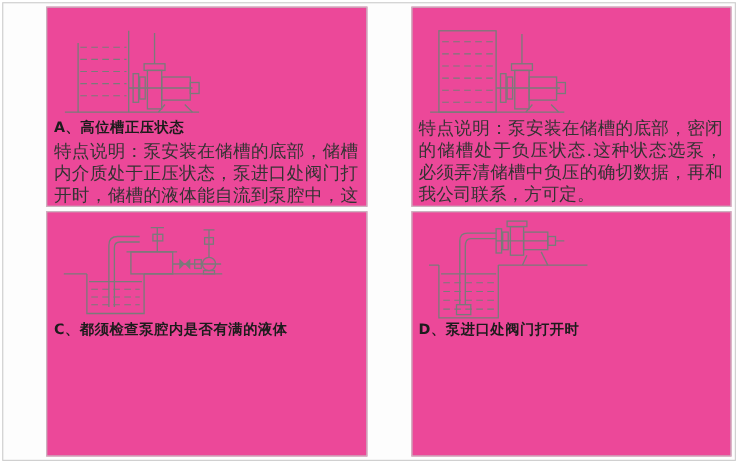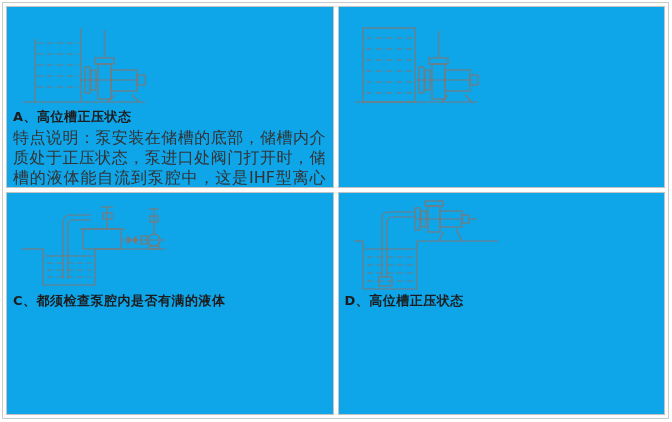--- a/index.html
+++ b/index.html
@@ -2,22 +2,22 @@
 <html><head>
 <meta charset="utf-8">
 <style>
   * { margin:0; padding:0; box-sizing:border-box; }
   html,body { width:672px; height:422px; background:#ffffff;
               font-family:"DejaVu Sans","Liberation Sans",sans-serif; }
   .outer { position:absolute; left:2px; top:2px; width:667px; height:417px;
            border:1px solid #cbcbcb; background:#fdfdfd; padding:3px; }
   .grid { display:grid; width:100%; height:100%;
           grid-template-columns:1fr 1fr; grid-template-rows:182px 1fr; gap:4px; }
-  .cell { border:1px solid #c3c3c3; background:#0ea5e9; overflow:hidden;
-          padding:4px 7px 2px 6px; }
+  .cell { border:1px solid #c3c3c3; background:#ec4899; overflow:hidden;
+          padding:4px 7px 2px 6px;margin-left:36px; }
   .fig  { height:96px; padding:4px 0 0 6px; }
   .cell.row2 .fig { height:94px; padding-top:2px; }
   .fig svg { display:block; }
   .sec-title { font-size:13px; font-weight:bold; color:#1c1c1c;
                line-height:18px; margin:1px 0 2px 0; letter-spacing:0.5px; }
   .sec-desc  { font-size:16px; color:#333333; line-height:20px;
                text-align:justify; }
   svg line, svg path, svg rect, svg circle { stroke:#7a7a7a; fill:none; stroke-width:1.2; }
   svg .dash { stroke-dasharray:6 4; stroke-width:1; }
   svg .fill { fill:#7a7a7a; stroke:none; }
@@ -69,20 +69,21 @@
           <rect x="68" y="52" width="5" height="26"></rect>
           <rect x="74" y="55" width="5" height="20"></rect>
           <rect x="81" y="49" width="13" height="35"></rect>
           <rect x="78" y="43" width="19" height="6"></rect>
           <line x1="87.5" y1="16" x2="87.5" y2="43"></line>
           <rect x="94" y="55" width="25" height="21"></rect>
           <rect x="119" y="60" width="8" height="10"></rect>
           <path d="M97 80 L91 87 M114 80 L121 87"></path>
         </svg>
       </div>
+      <div class="sec-desc">特点说明：泵安装在储槽的底部，密闭的储槽处于负压状态.这种状态选泵，必须弄清储槽中负压的确切数据，再和我公司联系，方可定。</div>
     </div>
 
     <div class="cell row2">
       <div class="fig">
         <svg width="150" height="92" viewBox="0 0 150 92">
           <line x1="3" y1="50" x2="24" y2="50"></line>
           <path d="M24 50 V86 H76 V50"></path>
           <line x1="26" y1="57" x2="74" y2="57"></line>
           <line class="dash" x1="28" y1="64" x2="72" y2="64"></line>
           <line class="dash" x1="28" y1="71" x2="72" y2="71"></line>
@@ -126,17 +127,17 @@
           <rect x="70" y="12" width="5" height="16"></rect>
           <rect x="77" y="7" width="12" height="26"></rect>
           <rect x="74" y="2" width="18" height="5"></rect>
           <line x1="64" y1="20" x2="111" y2="20"></line>
           <rect x="89" y="12" width="22" height="16"></rect>
           <rect x="111" y="16" width="7" height="8"></rect>
           <line x1="118" y1="20" x2="126" y2="20"></line>
           <path d="M92 33 L88 42 M105 30 L111 42"></path>
         </svg>
       </div>
-      <div class="sec-title">D、高位槽正压状态</div>
+      <div class="sec-title">D、泵进口处阀门打开时</div>
     </div>
 
   </div>
 </div>
 
 </body></html>

